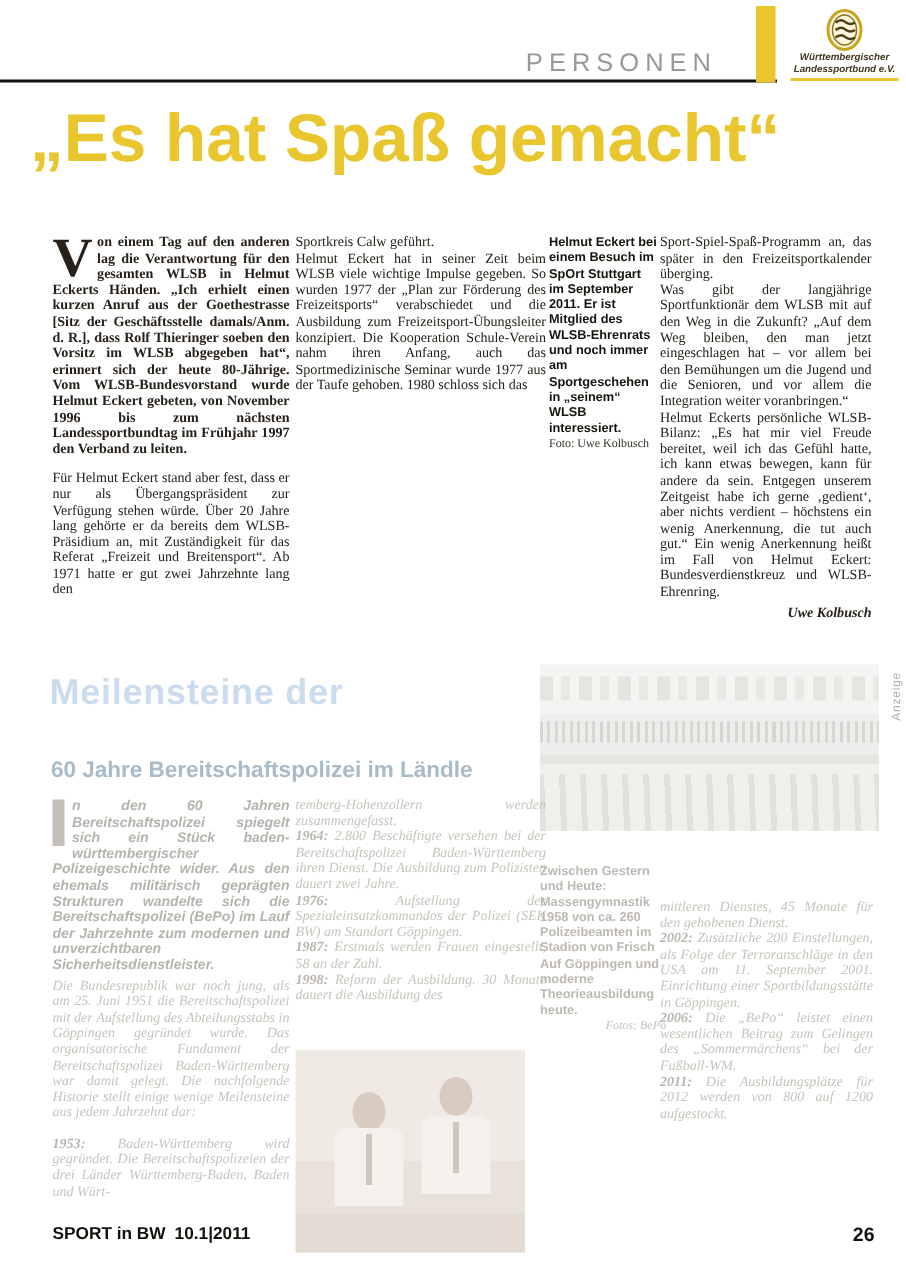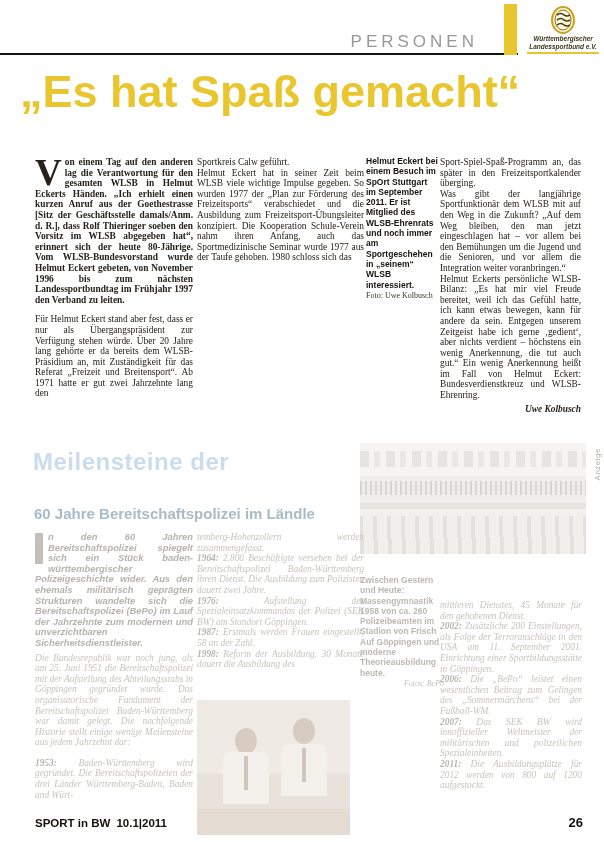--- a/index.html
+++ b/index.html
@@ -197,21 +197,20 @@
   <div class="acol acap">
     <div class="ad-caption">Zwischen Gestern und Heute: Massengymnastik 1958 von ca. 260 Polizeibeamten im Stadion von Frisch Auf Göppingen und moderne Theorieausbildung heute.</div>
     <div class="ad-credit">Fotos: BePo</div>
   </div>
 
   <div class="acol acol4 ad-serif">
     <p>mittleren Dienstes, 45 Monate für den gehobenen Dienst.</p>
     <div>
         <p><b>2002:</b> Zusätzliche 200 Einstellungen, als Folge der Terroranschläge in den USA am 11. September 2001. Einrichtung einer Sportbildungsstätte in Göppingen.</p>
         <p><b>2006:</b> Die „BePo“ leistet einen wesentlichen Beitrag zum Gelingen des „Sommermärchens“ bei der Fußball-WM.</p>
-        <p><b>2007:</b> Das SEK BW wird innoffizieller Weltmeister der militärischen und polizeilichen Spezialeinheiten.</p>
         <p><b>2011:</b> Die Ausbildungsplätze für 2012 werden von 800 auf 1200 aufgestockt.</p>
       </div>
   </div>
 
   <div class="photo-class">
     <div class="cl-head cl-h1"></div>
     <div class="cl-head cl-h2"></div>
     <div class="cl-shirt cl-s1"></div>
     <div class="cl-shirt cl-s2"></div>
     <div class="cl-tie cl-t1"></div>

